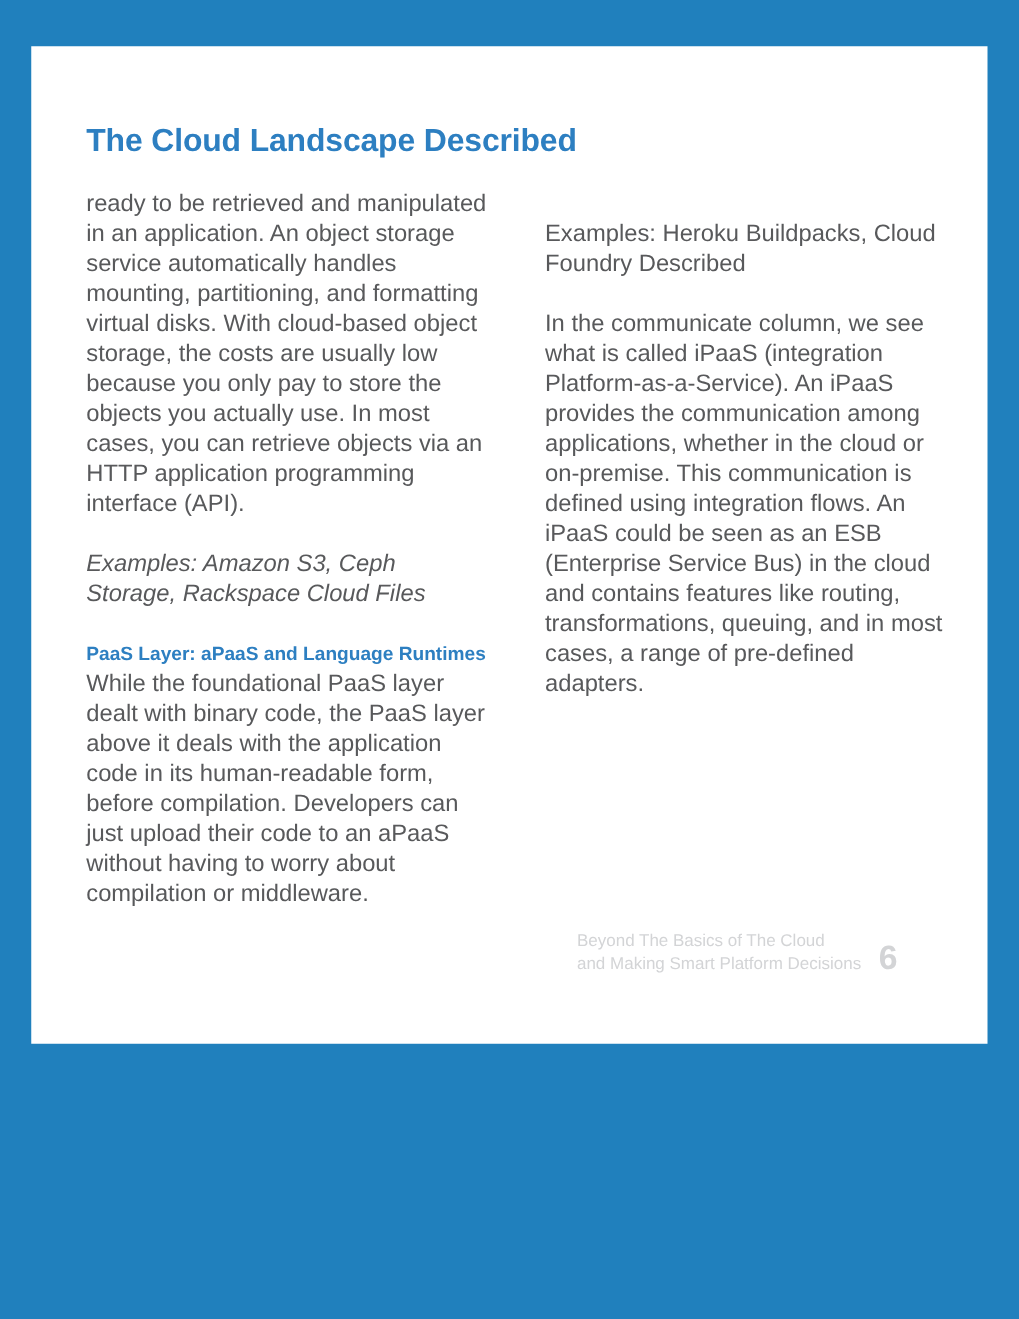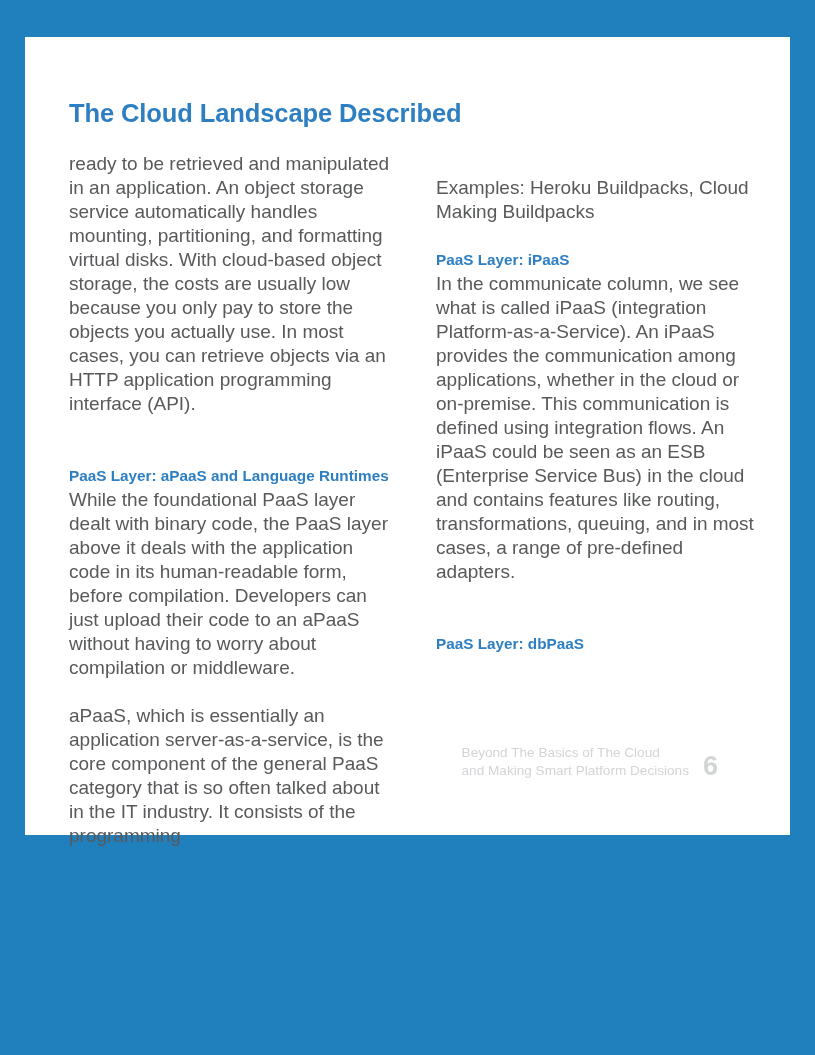--- a/index.html
+++ b/index.html
@@ -106,36 +106,34 @@
 
 <div id="page">
 
   <h1 id="page-title">The Cloud Landscape Described</h1>
 
   <div id="columns">
 
     <div class="column">
       <p class="body-text">ready to be retrieved and manipulated in an application. An object storage service automatically handles mounting, partitioning, and formatting virtual disks. With cloud-based object storage, the costs are usually low because you only pay to store the objects you actually use. In most cases, you can retrieve objects via an HTTP application programming interface (API).</p>
       <div class="gap"></div>
+      <p class="body-text italic">Examples: Amazon S3, Ceph Storage, Rackspace Cloud Files</p>
       <div class="gap"></div>
       <p class="sub-heading">PaaS Layer: aPaaS and Language Runtimes</p>
       <p class="body-text">While the foundational PaaS layer dealt with binary code, the PaaS layer above it deals with the application code in its human-readable form, before compilation. Developers can just upload their code to an aPaaS without having to worry about compilation or middleware.</p>
       <div class="gap"></div>
-      <p class="body-text">aPaaS, which is essentially an application server-as-a-service, is the core component of the general PaaS category that is so often talked about in the IT industry. It consists of the programming</p>
     </div>
 
     <div class="column">
       <div class="gap"></div>
-      <p class="body-text">Examples: Heroku Buildpacks, Cloud Making Buildpacks</p>
+      <p class="body-text">Examples: Heroku Buildpacks, Cloud Foundry Described</p>
       <div class="gap"></div>
-      <p class="sub-heading">PaaS Layer: iPaaS</p>
       <p class="body-text">In the communicate column, we see what is called iPaaS (integration Platform-as-a-Service). An iPaaS provides the communication among applications, whether in the cloud or on-premise. This communication is defined using integration flows. An iPaaS could be seen as an ESB (Enterprise Service Bus) in the cloud and contains features like routing, transformations, queuing, and in most cases, a range of pre-defined adapters.</p>
       <div class="gap"></div>
       <div class="gap"></div>
-      <p class="sub-heading">PaaS Layer: dbPaaS</p>
     </div>
 
   </div>
 
   <div id="footer">
     <span id="footer-text">
       <span>Beyond The Basics of The Cloud</span><br>
       <span>and Making Smart Platform Decisions</span>
     </span><span id="page-number">6</span>
   </div>

